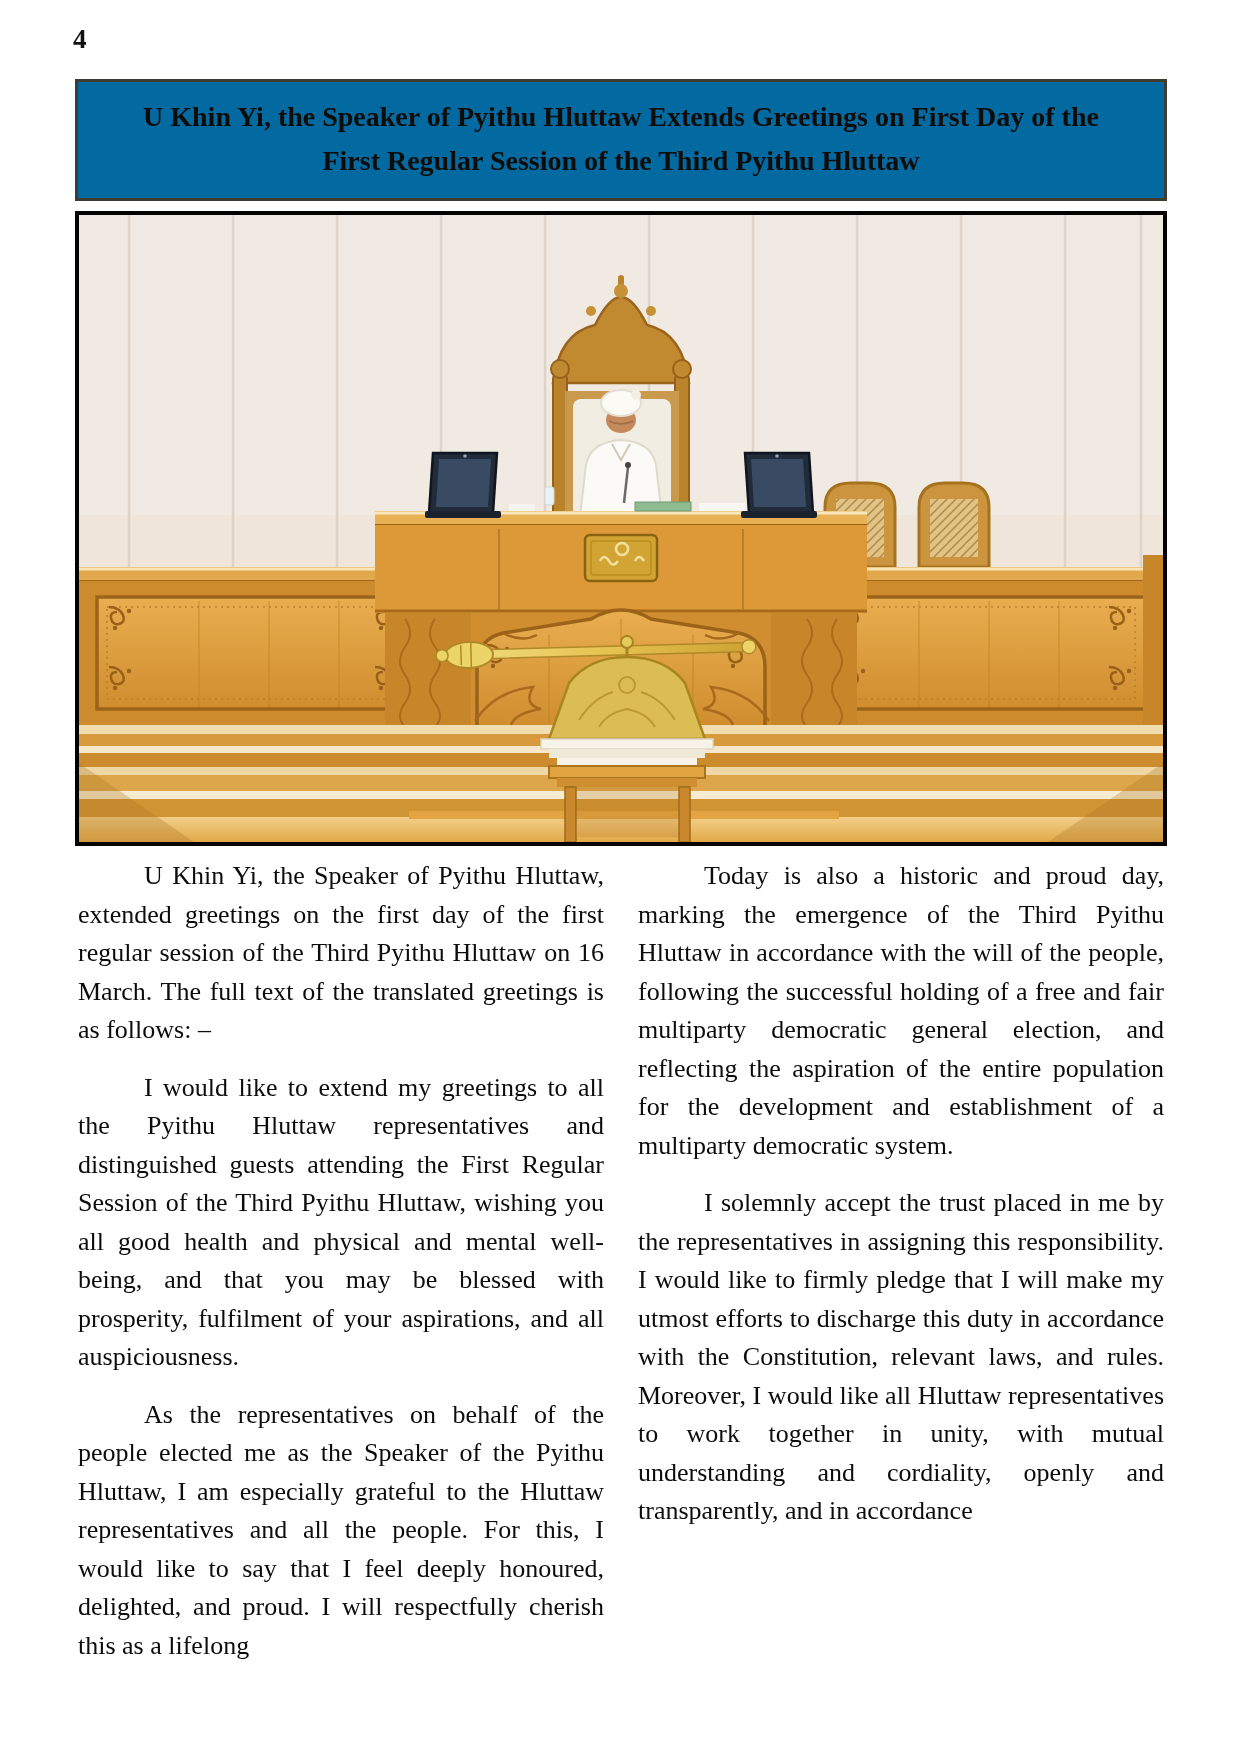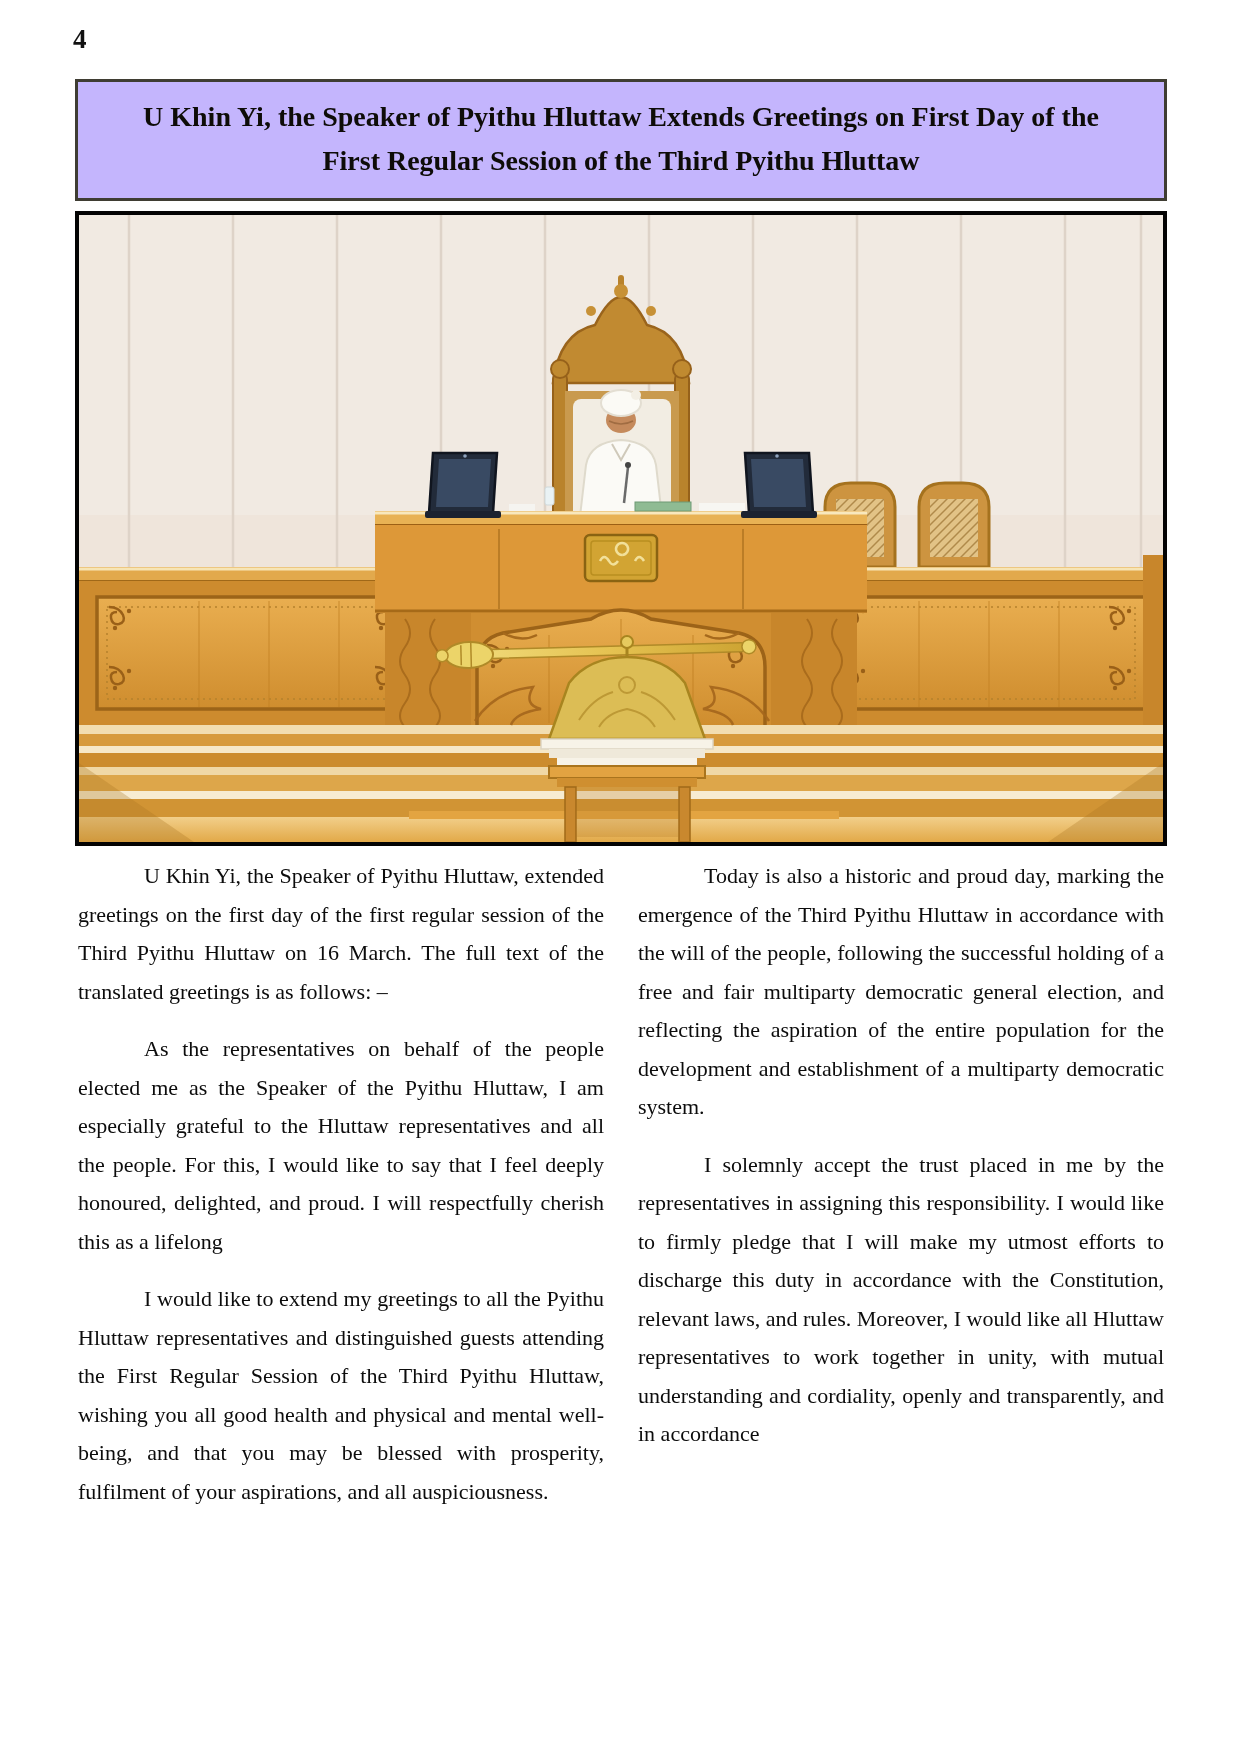--- a/index.html
+++ b/index.html
@@ -24,21 +24,21 @@
     font-weight: bold;
     color: #111;
   }
   .headline-box {
     position: absolute;
     left: 75px;
     top: 79px;
     width: 1092px;
     box-sizing: border-box;
     border: 3px solid #3f3d33;
-    background: #c4b5fd;
+    background: #0369a1;
     padding: 13px 6px 15px 6px;
     text-align: center;
   }
   .headline-line {
     font-size: 28px;
     line-height: 44px;
     font-weight: bold;
     color: #0e0c08;
     white-space: nowrap;
   }
@@ -56,21 +56,21 @@
     position: absolute;
     left: 78px;
     top: 857px;
     width: 1086px;
     display: flex;
     gap: 34px;
   }
   .col { width: 526px; }
   .col p {
     margin: 0 0 19px 0;
-    font-size: 22px;
+    font-size: 26px;
     line-height: 38.5px;
     text-align: justify;
     text-indent: 66px;
     color: #0c0c0c;
   }
   .col p.no-indent { text-indent: 0; }
 </style>
 </head>
 <body>
 
@@ -304,22 +304,22 @@
         <rect x="486" y="572" width="11" height="55" fill="#c9882e" stroke="#a06a18" stroke-width="1.5"></rect>
         <rect x="600" y="572" width="11" height="55" fill="#c9882e" stroke="#a06a18" stroke-width="1.5"></rect>
         <rect x="497" y="572" width="103" height="50" fill="#b37722" opacity="0.25"></rect>
       </g>
     </svg>
   </figure>
 
   <div class="columns">
     <div class="col">
       <p>U Khin Yi, the Speaker of Pyithu Hluttaw, extended greetings on the first day of the first regular session of the Third Pyithu Hluttaw on 16 March. The full text of the translated greetings is as follows: –</p>
+      <p>I would like to extend my greetings to all the Pyithu Hluttaw representatives and distinguished guests attending the First Regular Session of the Third Pyithu Hluttaw, wishing you all good health and physical and mental well-being, and that you may be blessed with prosperity, fulfilment of your aspirations, and all auspiciousness.</p>
       <p>As the representatives on behalf of the people elected me as the Speaker of the Pyithu Hluttaw, I am especially grateful to the Hluttaw representatives and all the people. For this, I would like to say that I feel deeply honoured, delighted, and proud. I will respectfully cherish this as a lifelong</p>
-      <p>I would like to extend my greetings to all the Pyithu Hluttaw representatives and distinguished guests attending the First Regular Session of the Third Pyithu Hluttaw, wishing you all good health and physical and mental well-being, and that you may be blessed with prosperity, fulfilment of your aspirations, and all auspiciousness.</p>
     </div>
     <div class="col">
       <p>Today is also a historic and proud day, marking the emergence of the Third Pyithu Hluttaw in accordance with the will of the people, following the successful holding of a free and fair multiparty democratic general election, and reflecting the aspiration of the entire population for the development and establishment of a multiparty democratic system.</p>
       <p>I solemnly accept the trust placed in me by the representatives in assigning this responsibility. I would like to firmly pledge that I will make my utmost efforts to discharge this duty in accordance with the Constitution, relevant laws, and rules. Moreover, I would like all Hluttaw representatives to work together in unity, with mutual understanding and cordiality, openly and transparently, and in accordance</p>
     </div>
   </div>
 
 </div>
 
 </body></html>

